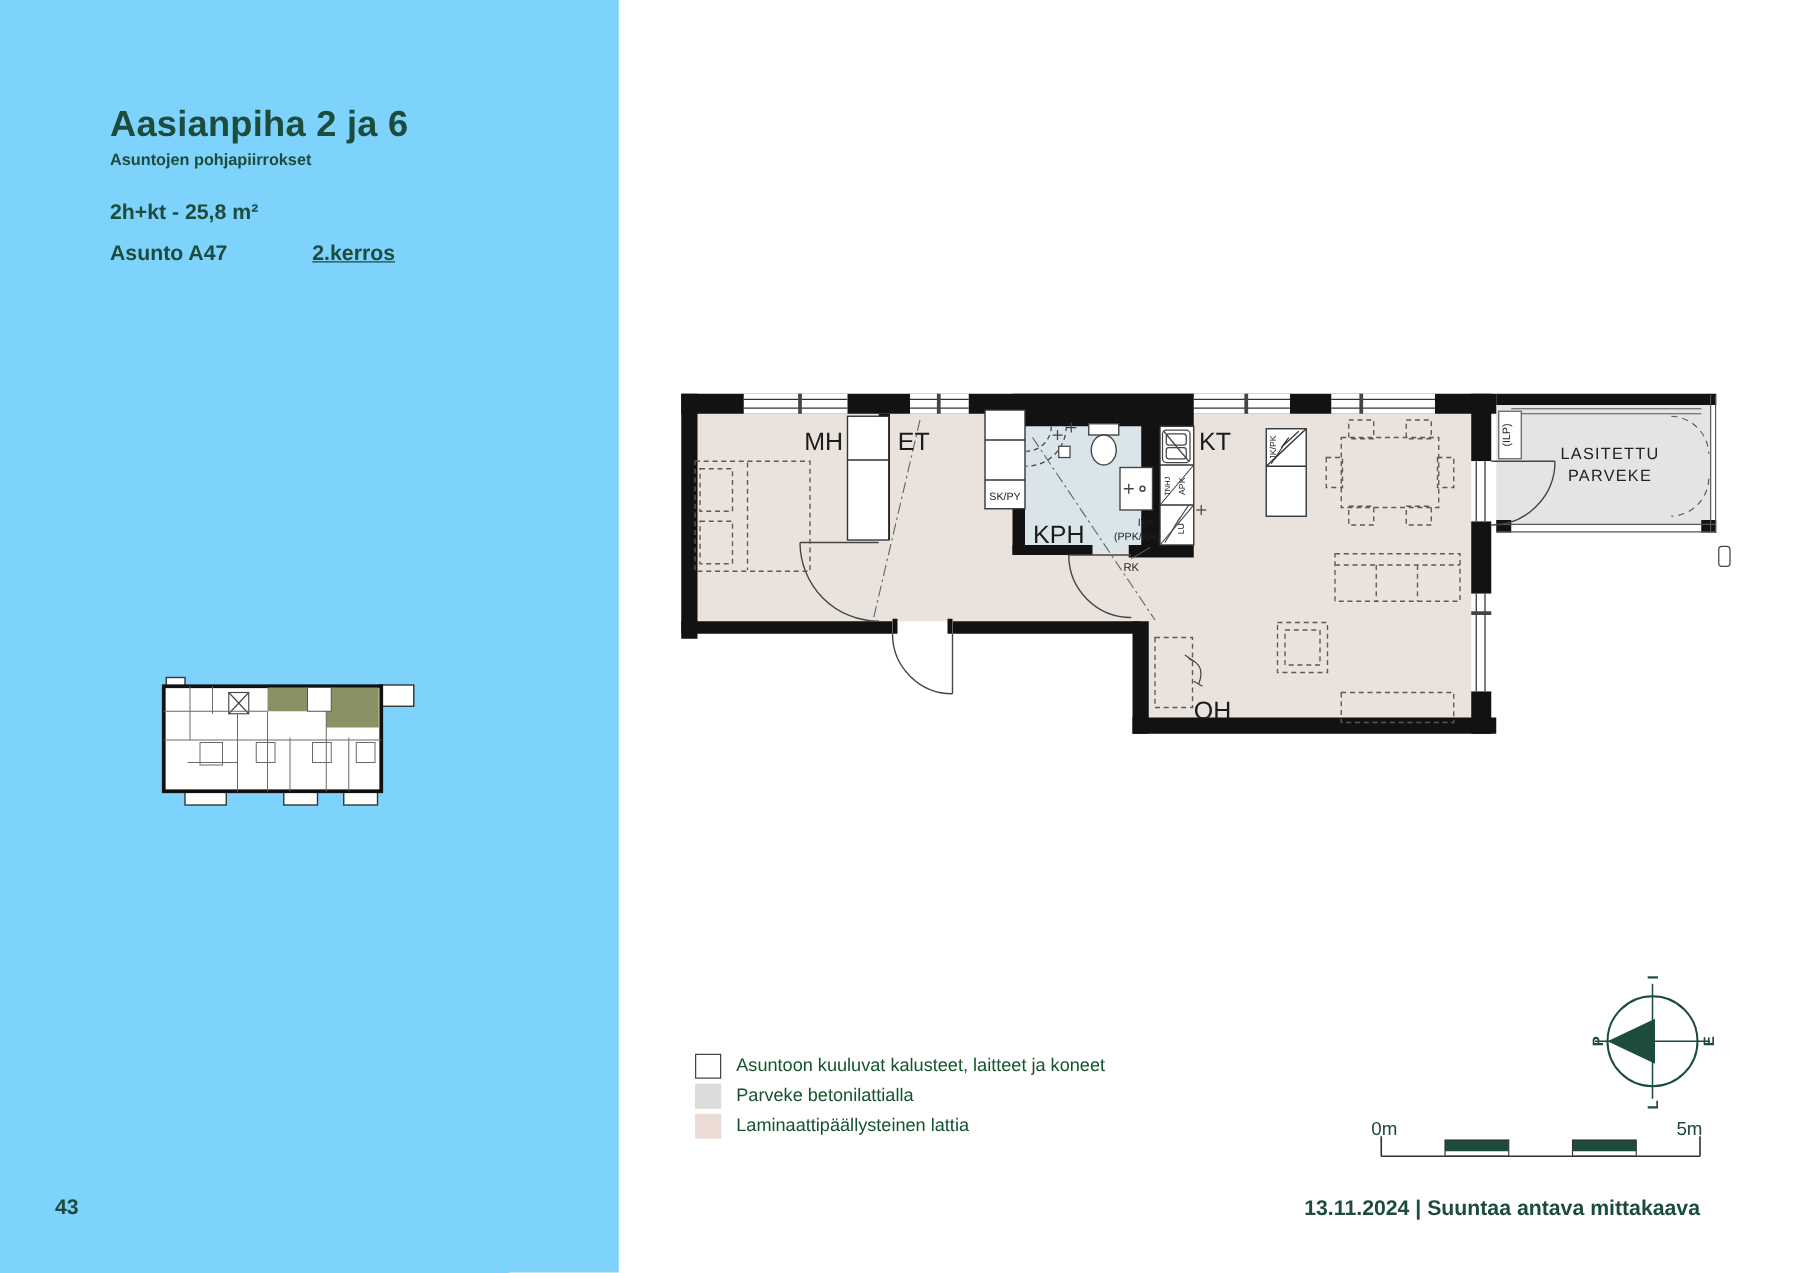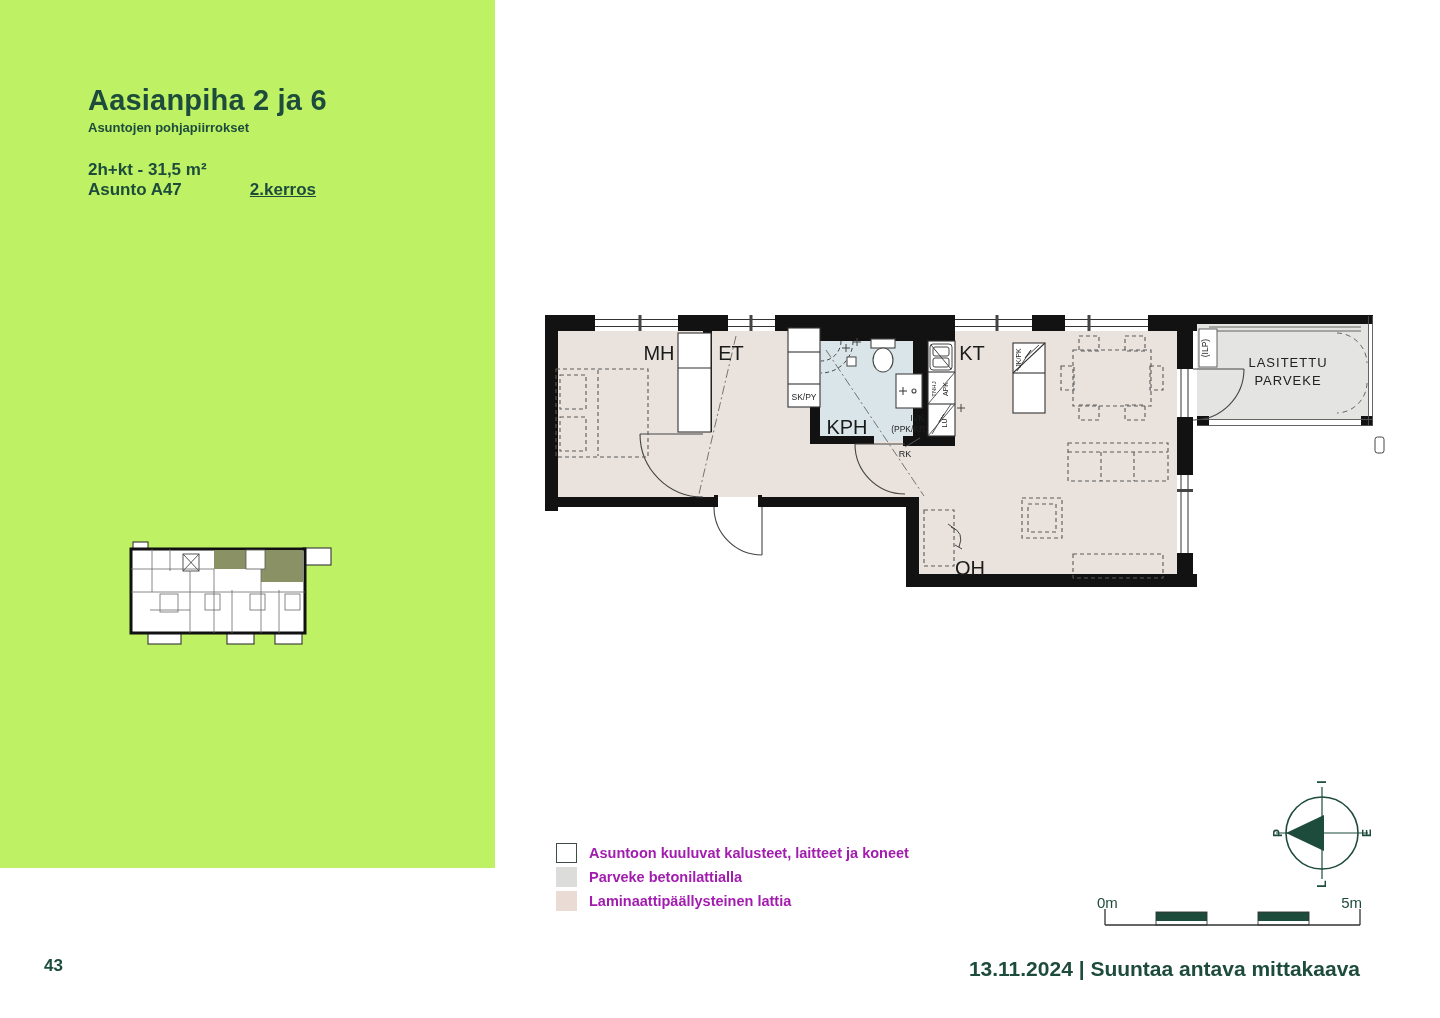--- a/index.html
+++ b/index.html
@@ -2,54 +2,54 @@
 <html><head>
 <meta charset="utf-8">
 <style>
   html,body{margin:0;padding:0;}
   body{
     width:1440px;height:1018px;position:relative;overflow:hidden;
     background:#ffffff;font-family:"Liberation Sans",sans-serif;
     -webkit-font-smoothing:antialiased;
   }
   .sidebar{
-    position:absolute;left:0;top:0;width:495px;height:868px;
-    background:#bef264;
+    position:absolute;left:0;top:0;width:495px;height:1018px;
+    background:#7dd3fc;
   }
   .title-block{position:absolute;left:88px;top:84px;color:#1d4b3c;}
   .title{font-size:29px;font-weight:700;letter-spacing:.2px;}
   .subtitle{font-size:13px;font-weight:700;margin-top:3px;}
   .spec-block{position:absolute;left:88px;top:160px;color:#1d4b3c;}
   .spec-type{font-size:17px;font-weight:700;}
-  .spec-row{font-size:17px;font-weight:700;display:flex;}
+  .spec-row{font-size:17px;font-weight:700;margin-top:13px;display:flex;}
   .spec-floor{margin-left:68px;text-decoration:underline;}
   .page-number{position:absolute;left:44px;top:956px;font-size:17px;font-weight:700;color:#1d4b3c;text-align:right;}
   .legend{position:absolute;left:556px;top:841px;}
   .legend-row{display:flex;align-items:center;height:24px;}
   .legend-swatch{width:21px;height:20px;margin-right:12px;flex:0 0 aupx;}
   .sw-white{background:#ffffff;border:1.6px solid #3f4a49;box-sizing:border-box;}
   .sw-blue{background:#d9e5e8;}
   .sw-pink{background:#eadcd5;}
   .sw-gray{background:#dcdcda;}
-  .legend-label{font-size:14.5px;font-weight:700;color:#a21caf;}
+  .legend-label{font-size:14.5px;font-weight:400;color:#14532d;}
   .footer-note{
-    position:absolute;right:80px;top:957px;font-size:21px;font-weight:600;color:#1d4b3c;
+    position:absolute;right:80px;top:957px;font-size:17px;font-weight:600;color:#1d4b3c;
   }
   svg text{font-family:"Liberation Sans",sans-serif;}
 </style>
 </head>
 <body>
 
 <div class="sidebar">
   <div class="title-block">
     <div class="title">Aasianpiha 2 ja 6</div>
     <div class="subtitle">Asuntojen pohjapiirrokset</div>
   </div>
   <div class="spec-block">
-    <div class="spec-type">2h+kt - 31,5 m²</div>
+    <div class="spec-type">2h+kt - 25,8 m²</div>
     <div class="spec-row">
       <span>Asunto A47</span>
       <span class="spec-floor">2.kerros</span>
     </div>
   </div>
 
   <svg style="position:absolute;left:125px;top:540px;" width="210" height="112" viewBox="125 540 210 112">
 
     <g stroke="#333" stroke-width="1.1" fill="#ffffff">
       <rect x="148" y="631" width="33" height="13"></rect>

